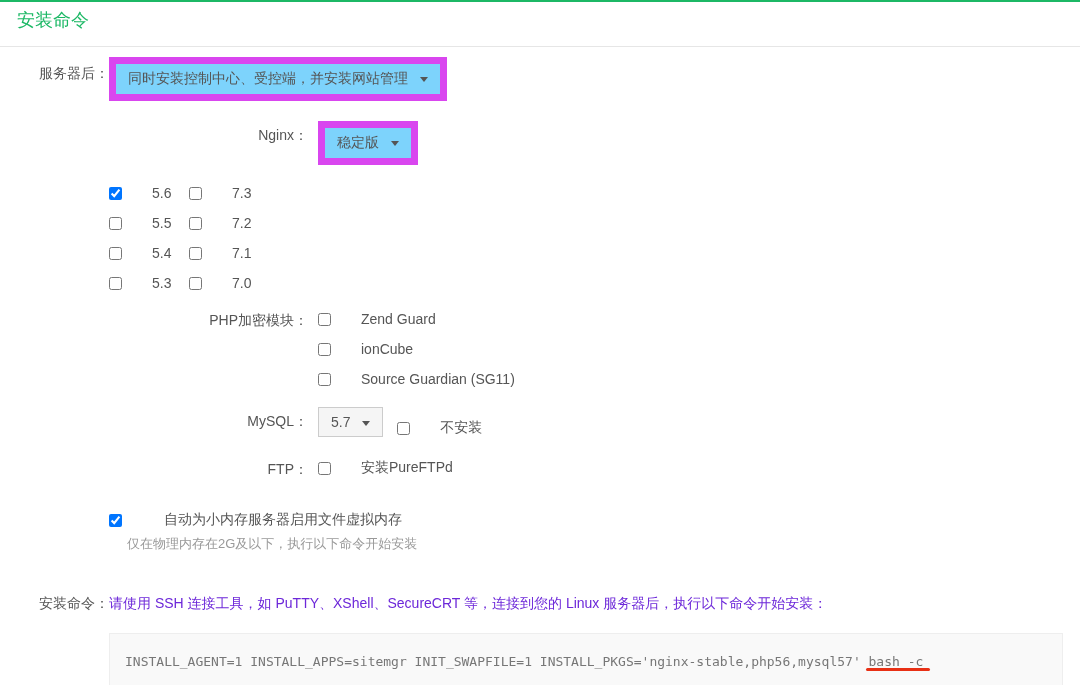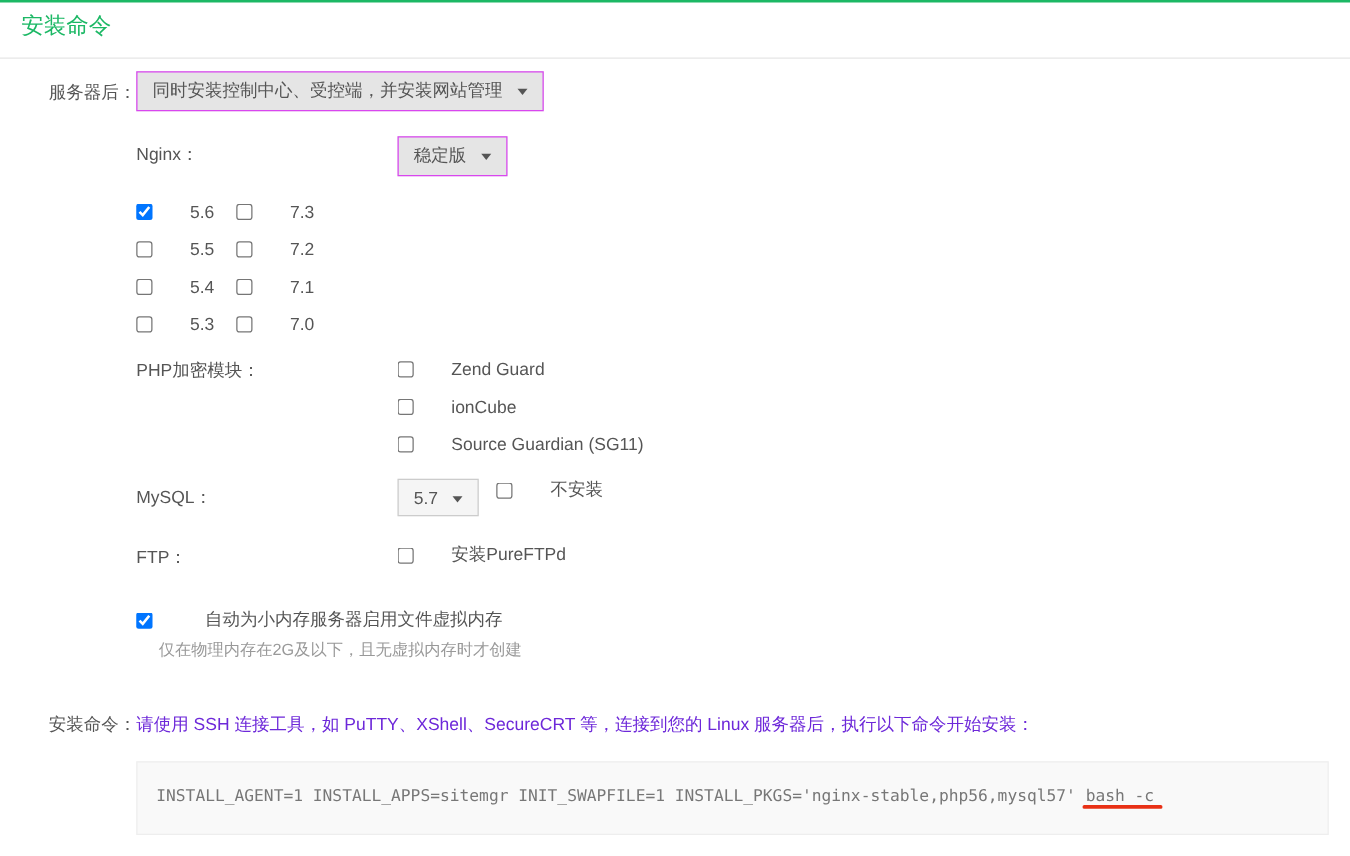--- a/index.html
+++ b/index.html
@@ -3,24 +3,24 @@
   <meta charset="utf-8">
   <style>
     * { box-sizing: border-box; margin: 0; padding: 0; }
     body { font-family: "Microsoft YaHei", Arial, sans-serif; font-size: 14px; color: #555; background: #fff; width: 1080px; }
     .top-border { height: 2px; background: #1cb865; }
     .page-title { color: #1cb865; font-size: 18px; font-weight: normal; padding: 6px 17px 14px 17px; border-bottom: 1px solid #e6e6e6; }
     .row { display: flex; padding: 10px 17px; }
     .label-col { width: 92px; text-align: right; color: #555; padding-top: 6px; flex-shrink: 0; }
     .content-col { flex: 1; }
     .top-row .label-col { padding-top: 8px; }
-    .select-box { display: inline-block; border: 1px solid #d946ef; padding: 6px 12px; font-size: 14px; color: #555; cursor: pointer; background: #e5e5e5; }
+    .select-box { display: inline-block; border: 7px solid #d946ef; padding: 6px 12px; font-size: 14px; color: #555; cursor: pointer; background: #7dd3fc; }
     .select-box .caret { display: inline-block; width: 0; height: 0; margin-left: 8px; border-left: 4px solid transparent; border-right: 4px solid transparent; border-top: 5px solid #555; vertical-align: middle; }
     .inner-row { display: flex; align-items: flex-start; margin-top: 20px; }
-    .inner-label { width: 209px; padding-right: 10px; padding-top: 1px; flex-shrink: 0; }
+    .inner-label { width: 209px; text-align: right; padding-right: 10px; padding-top: 1px; flex-shrink: 0; }
     .inner-label.tight { padding-top: 6px; }
     .checkbox-line { margin-top: 20px; display: flex; align-items: center; }
     .checkbox-line.first { margin-top: 20px; }
     .hint-line { color: #999; font-size: 13px; margin-top: 6px; padding-left: 18px; }
     input[type=checkbox] { margin-right: 6px; vertical-align: middle; }
     .php-grid { display: grid; grid-template-columns: 80px 80px; row-gap: 14px; }
     .cbx-item { display: flex; align-items: center; white-space: nowrap; gap: 24px; }
     .vstack { display: flex; flex-direction: column; gap: 14px; }
     .mysql-row .select-box { background: #f5f5f5; border: 1px solid #ccc; }
     .command-row .label-col { padding-top: 0; }
@@ -106,21 +106,21 @@
             </div>
         <div class="cbx-item">
               <input type="checkbox" style="">
               <span>Source Guardian (SG11)</span>
             </div>
       </div>
     </div>
 
     <div class="inner-row mysql-row">
       <div class="inner-label">MySQL：</div>
-      <div style="display:flex;align-items:flex-start;gap:14px;">
+      <div style="display:flex;align-items:flex-end;gap:14px;">
         <div class="select-box">
           <span>5.7</span>
           <span class="caret"></span>
         </div>
         <div class="cbx-item">
               <input type="checkbox" style="">
               <span>不安装</span>
             </div>
       </div>
     </div>
@@ -130,21 +130,21 @@
       <div class="cbx-item">
             <input type="checkbox" style="">
             <span>安装PureFTPd</span>
           </div>
     </div>
 
     <div class="checkbox-line" style="margin-top:32px;gap:36px;">
       <input type="checkbox" checked="" style="">
       <span>自动为小内存服务器启用文件虚拟内存</span>
     </div>
-    <div class="hint-line">仅在物理内存在2G及以下，且无虚拟内存时才创建</div>
+    <div class="hint-line">仅在物理内存在2G及以下，执行以下命令开始安装</div>
 
   </div>
 </div>
 
 <div class="row command-row" style="margin-top:22px;">
   <div class="label-col">安装命令：</div>
   <div class="content-col">
     <div class="cmd-instruction">请使用 SSH 连接工具，如 PuTTY、XShell、SecureCRT 等，连接到您的 Linux 服务器后，执行以下命令开始安装：</div>
     <div class="code-block">
       <span>INSTALL_AGENT=1 INSTALL_APPS=sitemgr INIT_SWAPFILE=1 INSTALL_PKGS='nginx-stable,php56,mysql57' bash -c</span><br>

